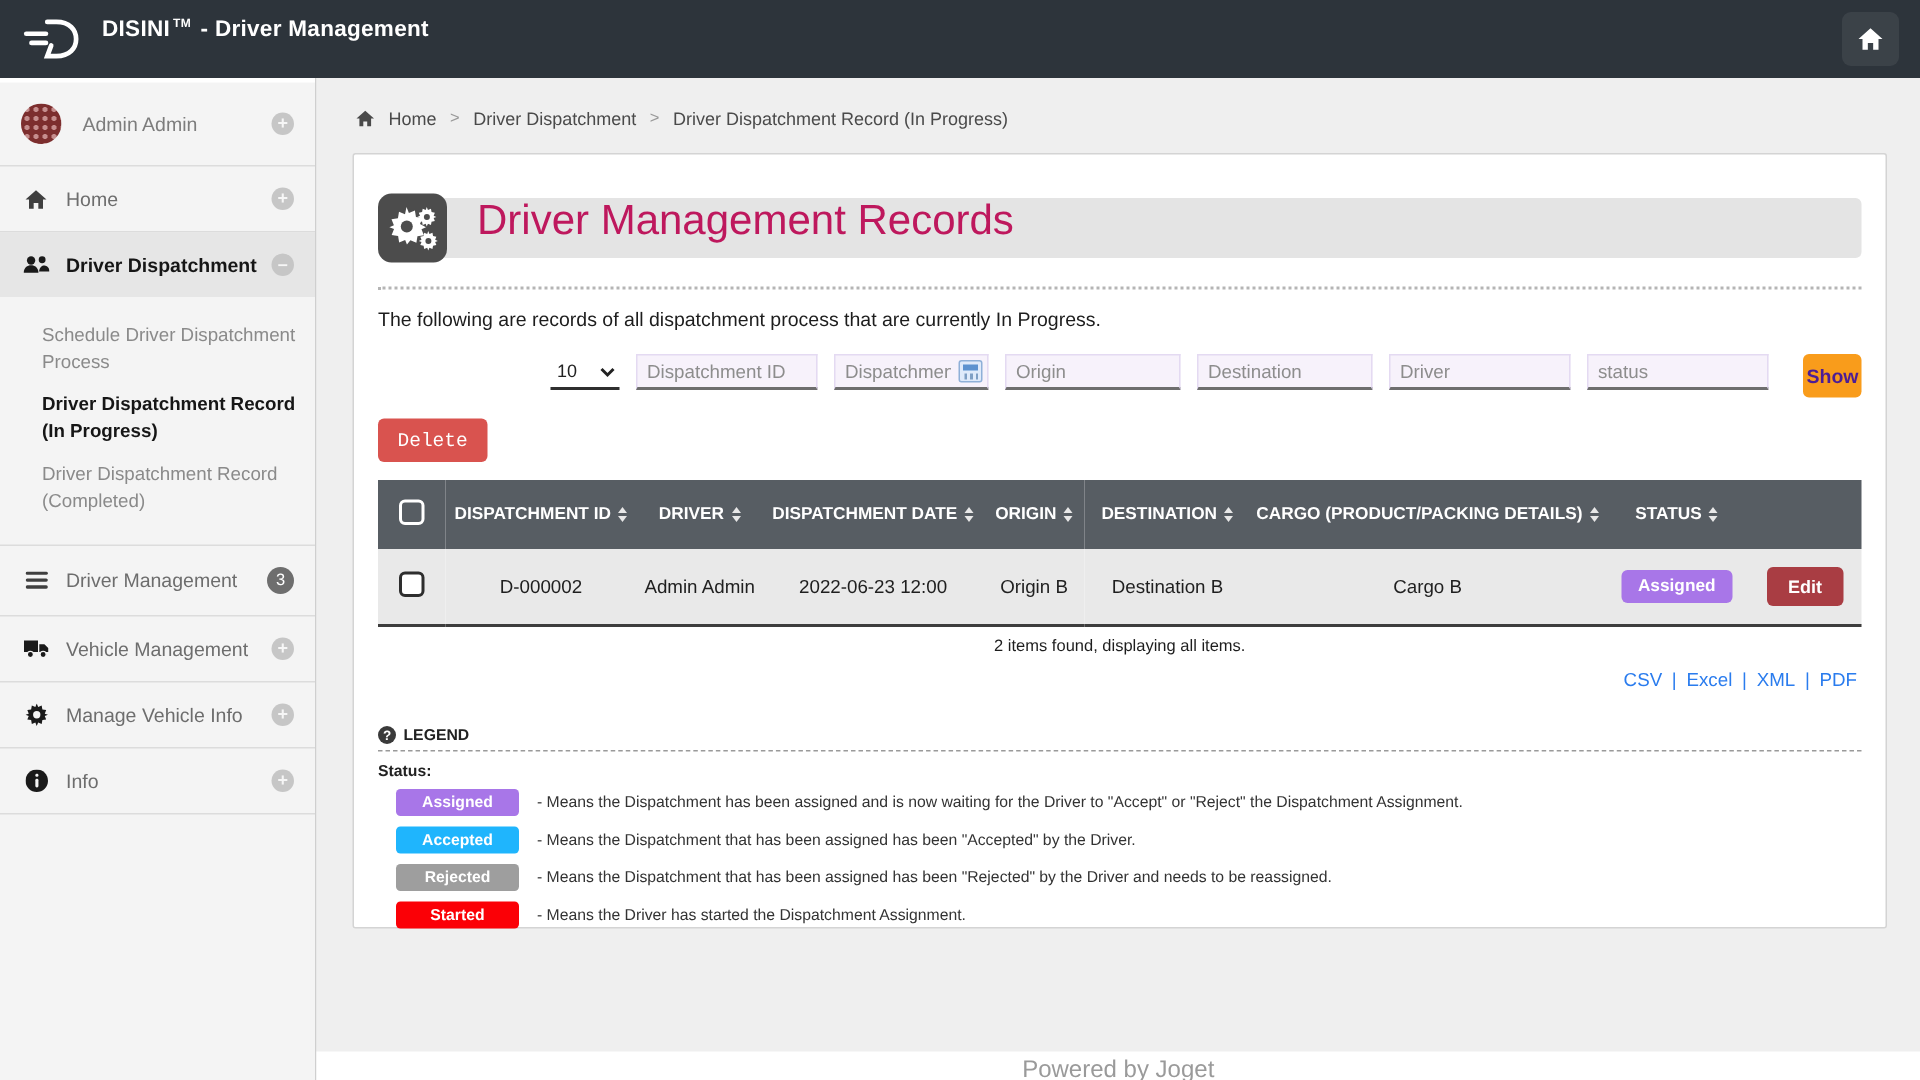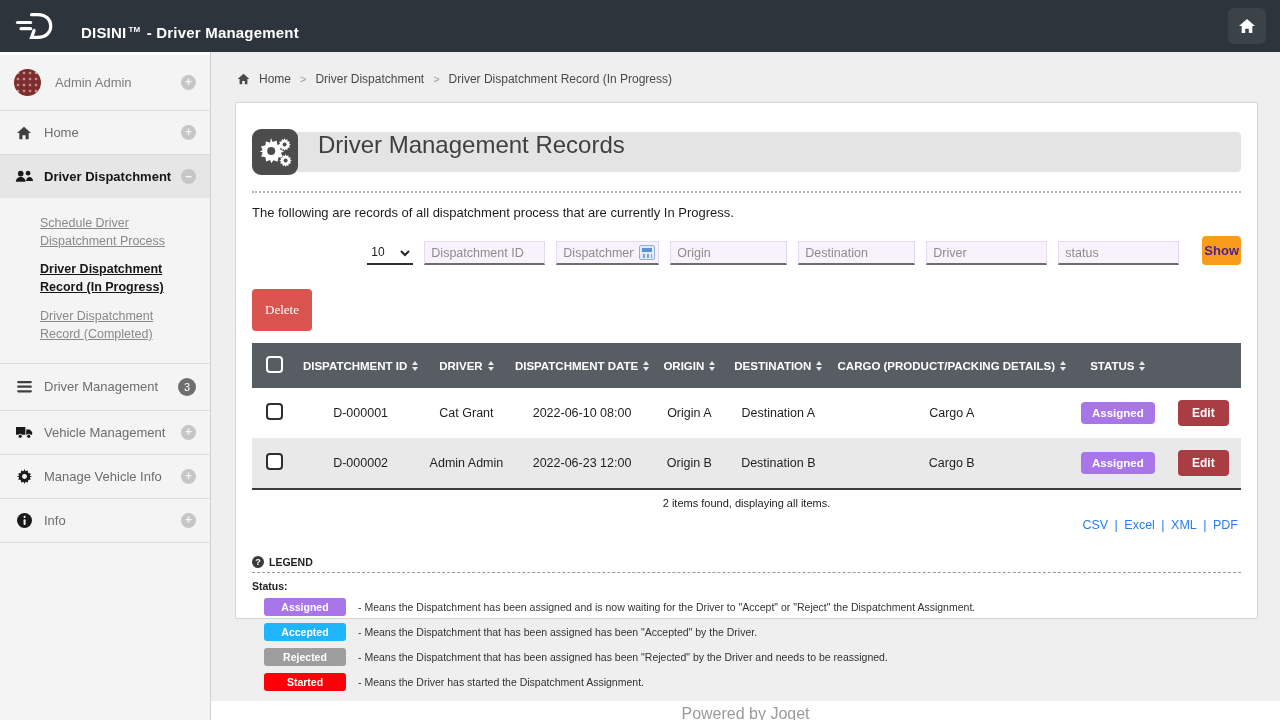--- a/index.html
+++ b/index.html
@@ -1,68 +1,68 @@
 <!DOCTYPE html>
 <html><head>
 <meta charset="utf-8">
 <style>
   * { margin:0; padding:0; box-sizing:border-box; }
   html,body { width:1280px; height:720px; overflow:hidden; font-family:"Liberation Sans", sans-serif; background:#efefef; }
 
   
   .navbar { position:absolute; top:0; left:0; width:1280px; height:52px; background:#2d343b; display:flex; align-items:center; padding:0 14px; z-index:10; }
-  .brand { display:flex; align-items:flex-end; gap:25px; }
+  .brand { display:flex; align-items:flex-start; gap:12px; }
   .brand-text { color:#fff; font-size:15px; font-weight:bold; letter-spacing:.2px; }
   .brand-text sup { font-size:8px; margin:0 2px; }
   .nav-home { margin-left:auto; width:38px; height:36px; border-radius:6px; background:rgba(255,255,255,.07); display:flex; align-items:center; justify-content:center; cursor:pointer; }
 
   
   .sidebar { position:absolute; top:52px; left:0; width:211px; bottom:0; background:#f4f4f4; border-right:1px solid #cfcfcf; }
   .user-row { display:flex; align-items:center; padding:14px 14px; border-top:3px solid #fff; border-bottom:1px solid #dcdcdc; }
   .avatar { width:27px; height:27px; border-radius:50%; background:#7c2e2e; background-image:radial-gradient(#c58d8d 1.5px, transparent 1.6px); background-size:6px 6px; background-position:1px 1px; flex:0 0 auto; }
   .user-name { margin-left:14px; font-size:13px; color:#7d7d7d; }
   .expander { margin-left:auto; width:15px; height:15px; border-radius:50%; background:#c6c6c6; color:#f6f6f6; font-size:12px; line-height:14px; text-align:center; font-weight:bold; cursor:pointer; flex:0 0 auto; }
   .side-item { display:flex; align-items:center; padding:14px 14px; border-bottom:1px solid #dcdcdc; cursor:pointer; }
   .side-item .s-icon { width:20px; display:flex; justify-content:center; color:#3f3f3f; }
   .side-item .s-label { margin-left:10px; font-size:13px; color:#6d6d6d; }
   .side-item.active { background:#e6e6e6; border-bottom:none; }
   .side-item.active .s-label { color:#161616; font-weight:bold; }
   .submenu { padding:6px 10px 10px 28px; border-bottom:1px solid #dcdcdc; background:#f4f4f4; }
-  .sub-item { font-size:12.5px; color:#8a8a8a; line-height:1.45; margin:10px 12px; cursor:pointer;text-decoration:underline; }
+  .sub-item { font-size:12.5px; color:#8a8a8a; line-height:1.45; margin:10px 0; cursor:pointer; }
   .sub-item.active { color:#161616; font-weight:bold; }
   .count-badge { margin-left:auto; min-width:18px; height:18px; border-radius:50%; background:#6e6e6e; color:#fff; font-size:11px; line-height:18px; text-align:center; }
 
   
   .content { position:absolute; top:52px; left:211px; right:0; bottom:0; background:#efefef; }
   .breadcrumb { margin:20px 0 0 26px; font-size:12px; color:#4a4a4a; display:flex; align-items:center; gap:9px; }
   .crumb { cursor:pointer; }
   .crumb-sep { color:#9a9a9a; font-size:11px; }
 
   .panel { margin:16px 22px 0 24px; height:517px; background:#fff; border:1px solid #d4d4d4; border-radius:2px; padding:26px 16px 16px 16px; position:relative; }
 
   .title-wrap { position:relative; height:46px; }
   .title-strip { position:absolute; left:14px; right:0; top:3px; height:40px; background:#e4e4e4; border-radius:4px; }
   .title-icon { position:absolute; left:0; top:0; width:46px; height:46px; background:#4c4c4c; border-radius:9px; color:#fff; display:flex; align-items:center; justify-content:center; }
-  .page-title { position:absolute; left:66px; top:2px; font-size:24px; color:#404040; }
+  .page-title { position:absolute; left:66px; top:2px; font-size:28px; color:#be185d; }
   .dotted-div { border-top:2px dotted #b5b5b5; margin:16px 0 12px 0; }
   .desc { font-size:13px; color:#1d1d1d; }
 
   
-  .filterbar { display:flex; justify-content:flex-end; align-items:flex-end; gap:11px; margin-top:16px; }
+  .filterbar { display:flex; justify-content:flex-end; gap:11px; margin-top:16px; }
   .page-select { width:46px; height:24px; font-size:12px; border:none; border-bottom:2px solid #2f2f2f; background:#fff; color:#222; font-family:"Liberation Sans",sans-serif; }
   .f-input { height:24px; font-size:12.5px; padding:2px 6px; background:#f7f2fb; border:1px solid #e4daf2; border-bottom:2px solid #6e6e6e; color:#333; font-family:"Liberation Sans",sans-serif; }
   .f-input::placeholder { color:#8d8d8d; }
   .date-wrap { position:relative; }
   .date-wrap .f-input { padding-right:24px; }
   .cal-icon { position:absolute; right:4px; top:4px; width:16px; height:15px; background:#dfeafa; border:1px solid #8fb0d8; border-radius:2px; cursor:pointer; }
   .cal-icon:before { content:""; position:absolute; left:2px; right:2px; top:2px; height:4px; background:#5d92cf; }
   .cal-icon:after { content:""; position:absolute; left:3px; top:8px; width:9px; height:4px; background:repeating-linear-gradient(90deg,#7f9fc4 0 2px,transparent 2px 4px); }
   .show-btn { height:29px; padding:0 2px; background:#f99c1b; border:none; border-radius:4px; color:#4c1d95; font-size:13px; font-weight:bold; cursor:pointer; font-family:"Liberation Sans",sans-serif;margin-left:12px; }
 
-  .delete-btn { margin-top:24px; height:42px; padding:0 13px; background:#d9534f; border:none; border-radius:4px; color:#fff; font-size:13px; cursor:pointer; font-family:Liberation Serif, serif; }
+  .delete-btn { margin-top:14px; height:29px; padding:0 13px; background:#d9534f; border:none; border-radius:4px; color:#fff; font-size:13px; cursor:pointer; font-family:Liberation Mono, monospace; }
 
   
   table { width:100%; border-collapse:collapse; margin-top:12px; border-bottom:2px solid #3d3d3d; }
   thead th { background:#575d63; color:#fff; font-size:11.5px; font-weight:bold; padding:13px 4px; text-align:center; white-space:nowrap; }
   tbody td { font-size:12.5px; color:#1f1f1f; text-align:center; padding:12px 4px; }
   tbody tr.row-even { background:#e9e9e9; }
   .sort { display:inline-flex; flex-direction:column; vertical-align:middle; margin-left:5px; gap:2px; }
   .sort i { display:block; width:0; height:0; border-left:3.5px solid transparent; border-right:3.5px solid transparent; }
   .sort .up { border-bottom:4px solid #e8e8e8; }
   .sort .dn { border-top:4px solid #e8e8e8; }
@@ -291,31 +291,20 @@
                 <i class="dn"></i>
               </span></th>
           <th><span>STATUS</span><span class="sort">
                 <i class="up"></i>
                 <i class="dn"></i>
               </span></th>
           <th></th>
         </tr>
       </thead>
       <tbody>
-          <tr class="row-odd">
-            <td><span class="cbx"></span></td>
-            <td>D-000001</td>
-            <td>Cat Grant</td>
-            <td>2022-06-10 08:00</td>
-            <td>Origin A</td>
-            <td>Destination A</td>
-            <td>Cargo A</td>
-            <td><span class="status-badge" style="background: rgb(168, 118, 232);">Assigned</span></td>
-            <td><button class="edit-btn">Edit</button></td>
-          </tr>
           <tr class="row-even">
             <td><span class="cbx"></span></td>
             <td>D-000002</td>
             <td>Admin Admin</td>
             <td>2022-06-23 12:00</td>
             <td>Origin B</td>
             <td>Destination B</td>
             <td>Cargo B</td>
             <td><span class="status-badge" style="background: rgb(168, 118, 232);">Assigned</span></td>
             <td><button class="edit-btn">Edit</button></td>

